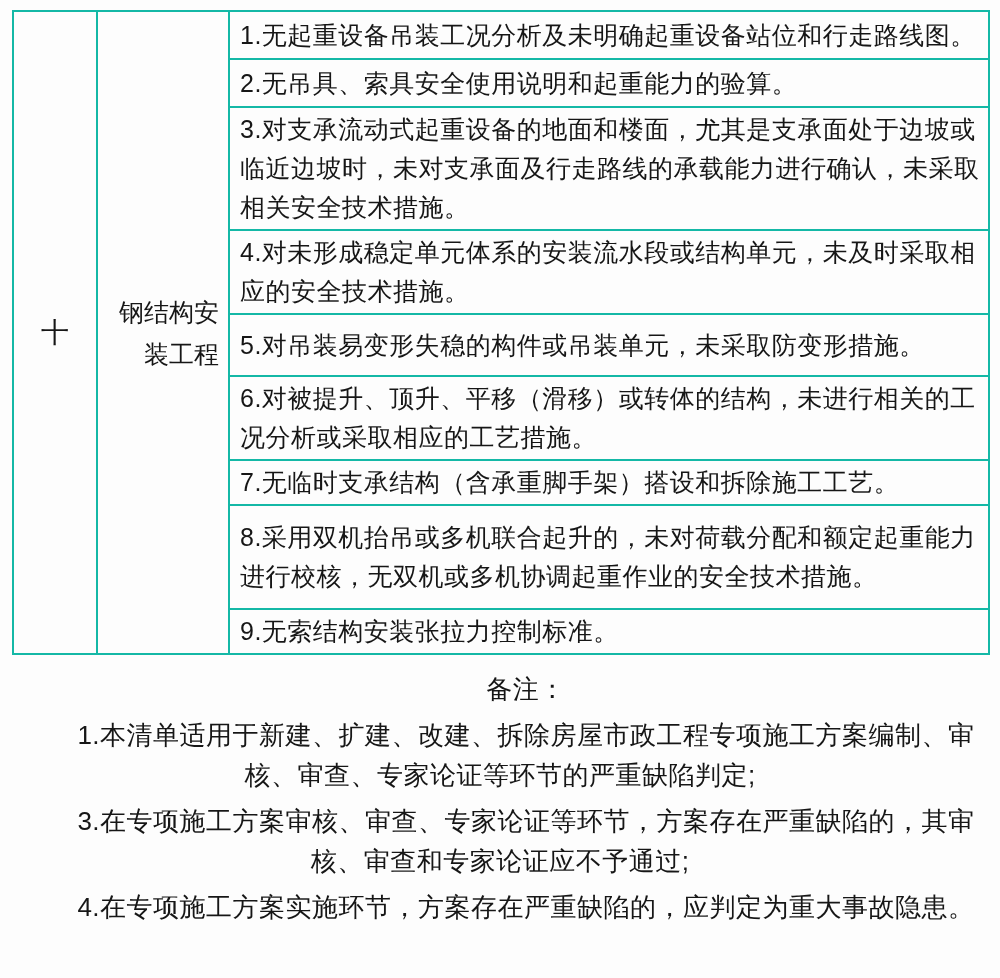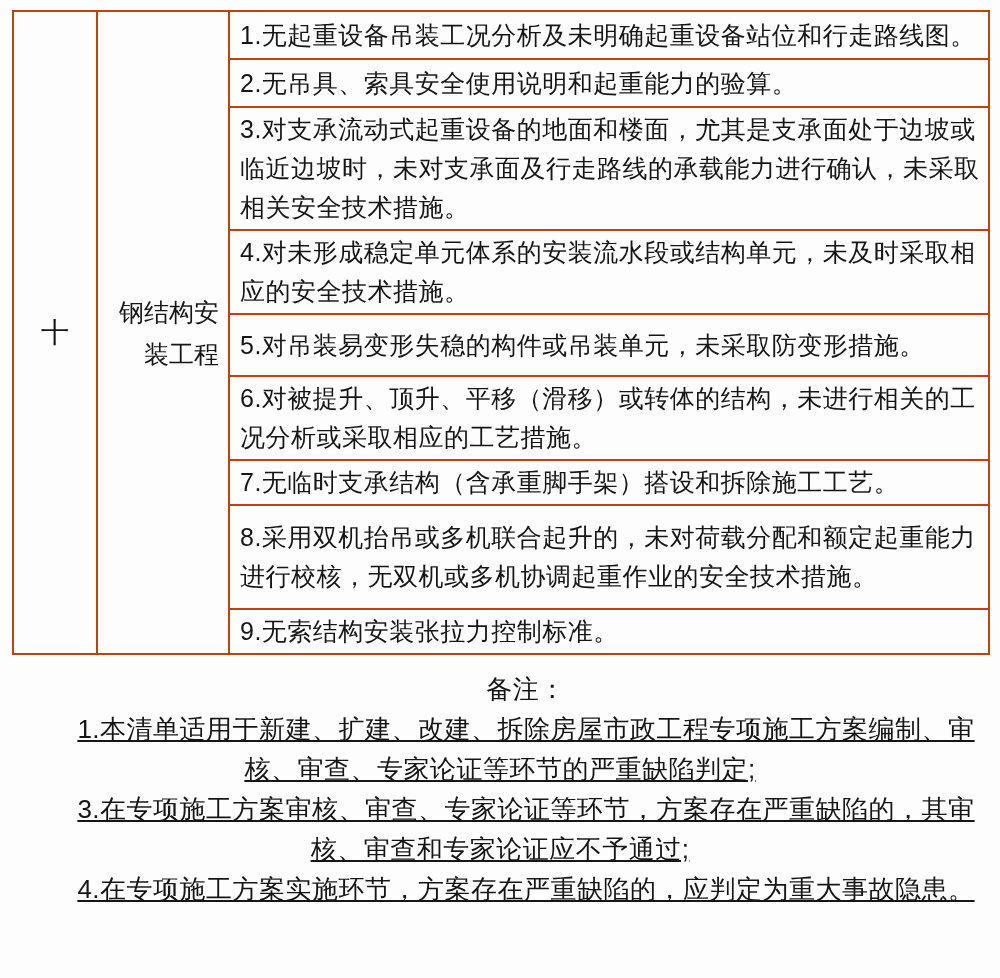--- a/index.html
+++ b/index.html
@@ -12,21 +12,21 @@
   }
   .page{width:1000px;height:978px;position:relative;}
 
   table.defect-table{
     border-collapse:collapse;
     table-layout:fixed;
     width:976px;
     margin:10px 0 0 12px;
   }
   table.defect-table td{
-    border:2px solid #c2410c;
+    border:2px solid #14b8a6;
     box-sizing:border-box;
     vertical-align:middle;
   }
   td.c1{
     width:84px;
     text-align:center;
     font-size:28px;
     line-height:40px;
     padding:0;
   }
@@ -59,21 +59,21 @@
     font-size:26px;
     line-height:40px;
     letter-spacing:0.5px;
   }
   .notes p{
     margin:0;
     text-indent:2em;
     text-align:center;
   }
   .notes p.note{
-    text-decoration:underline;
+    margin-top:6px;
   }
 </style>
 </head>
 <body>
 
 <div class="page">
 
   <table class="defect-table">
     <tbody>
         <tr class="r1">

